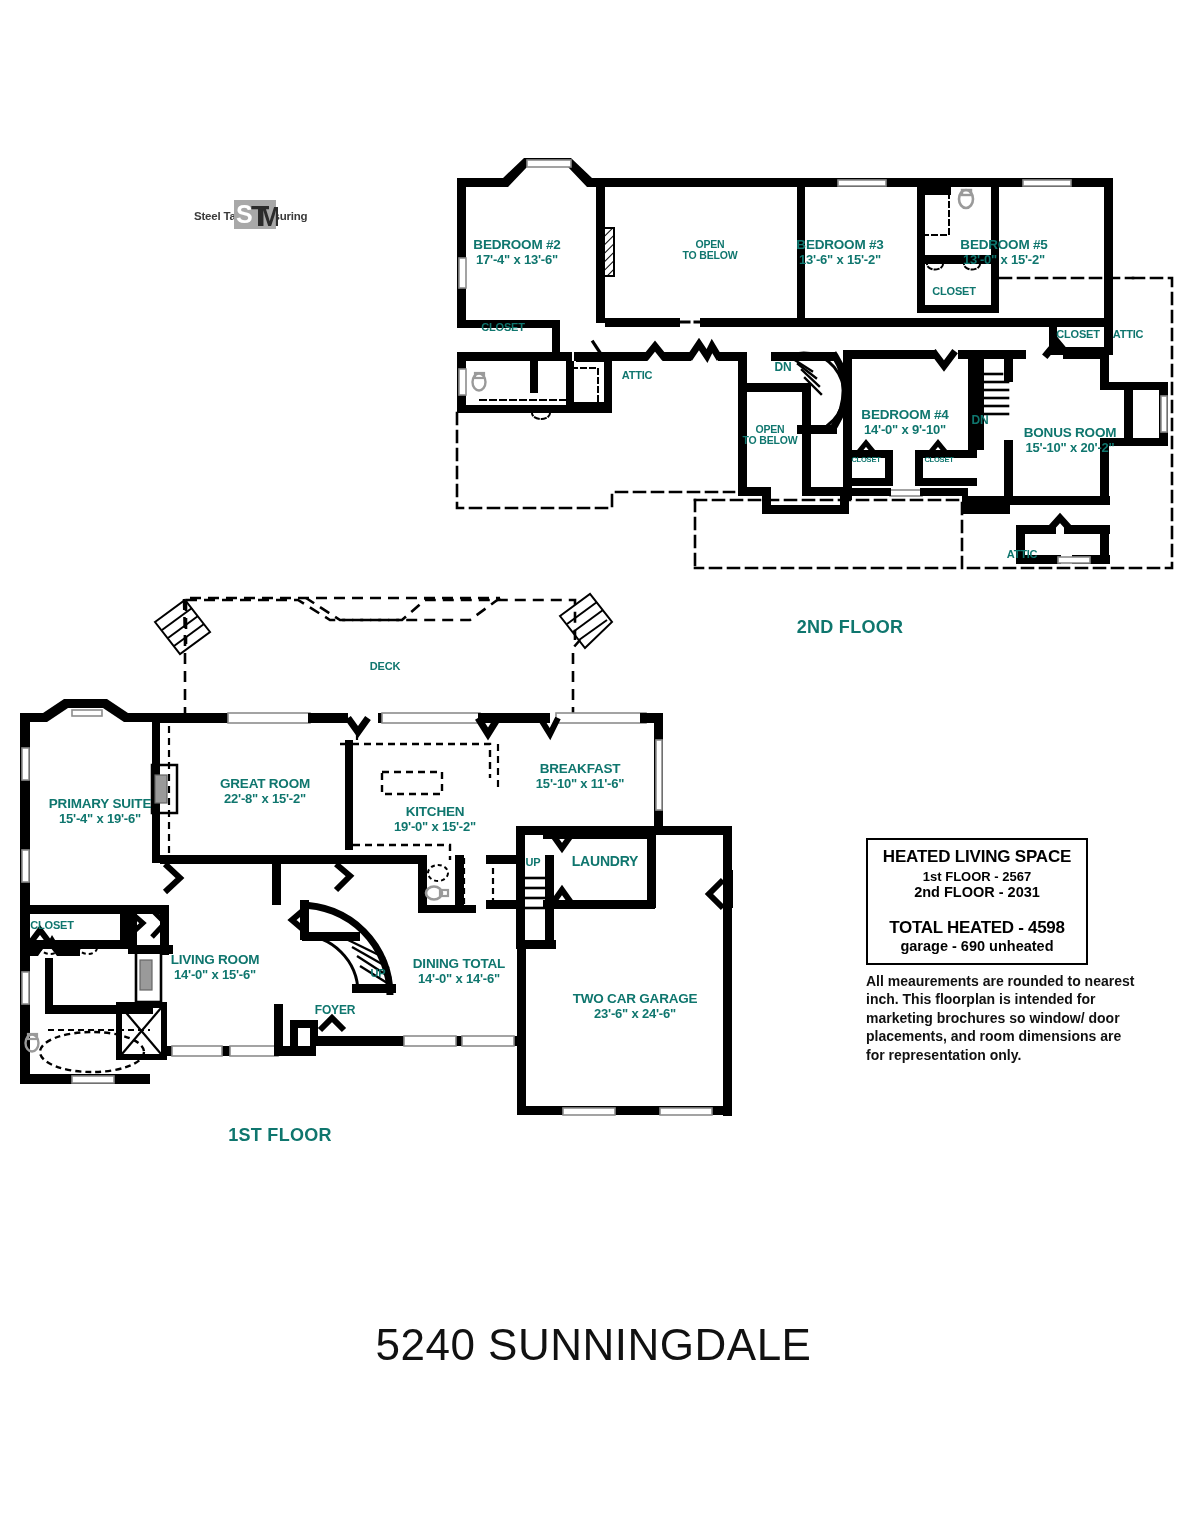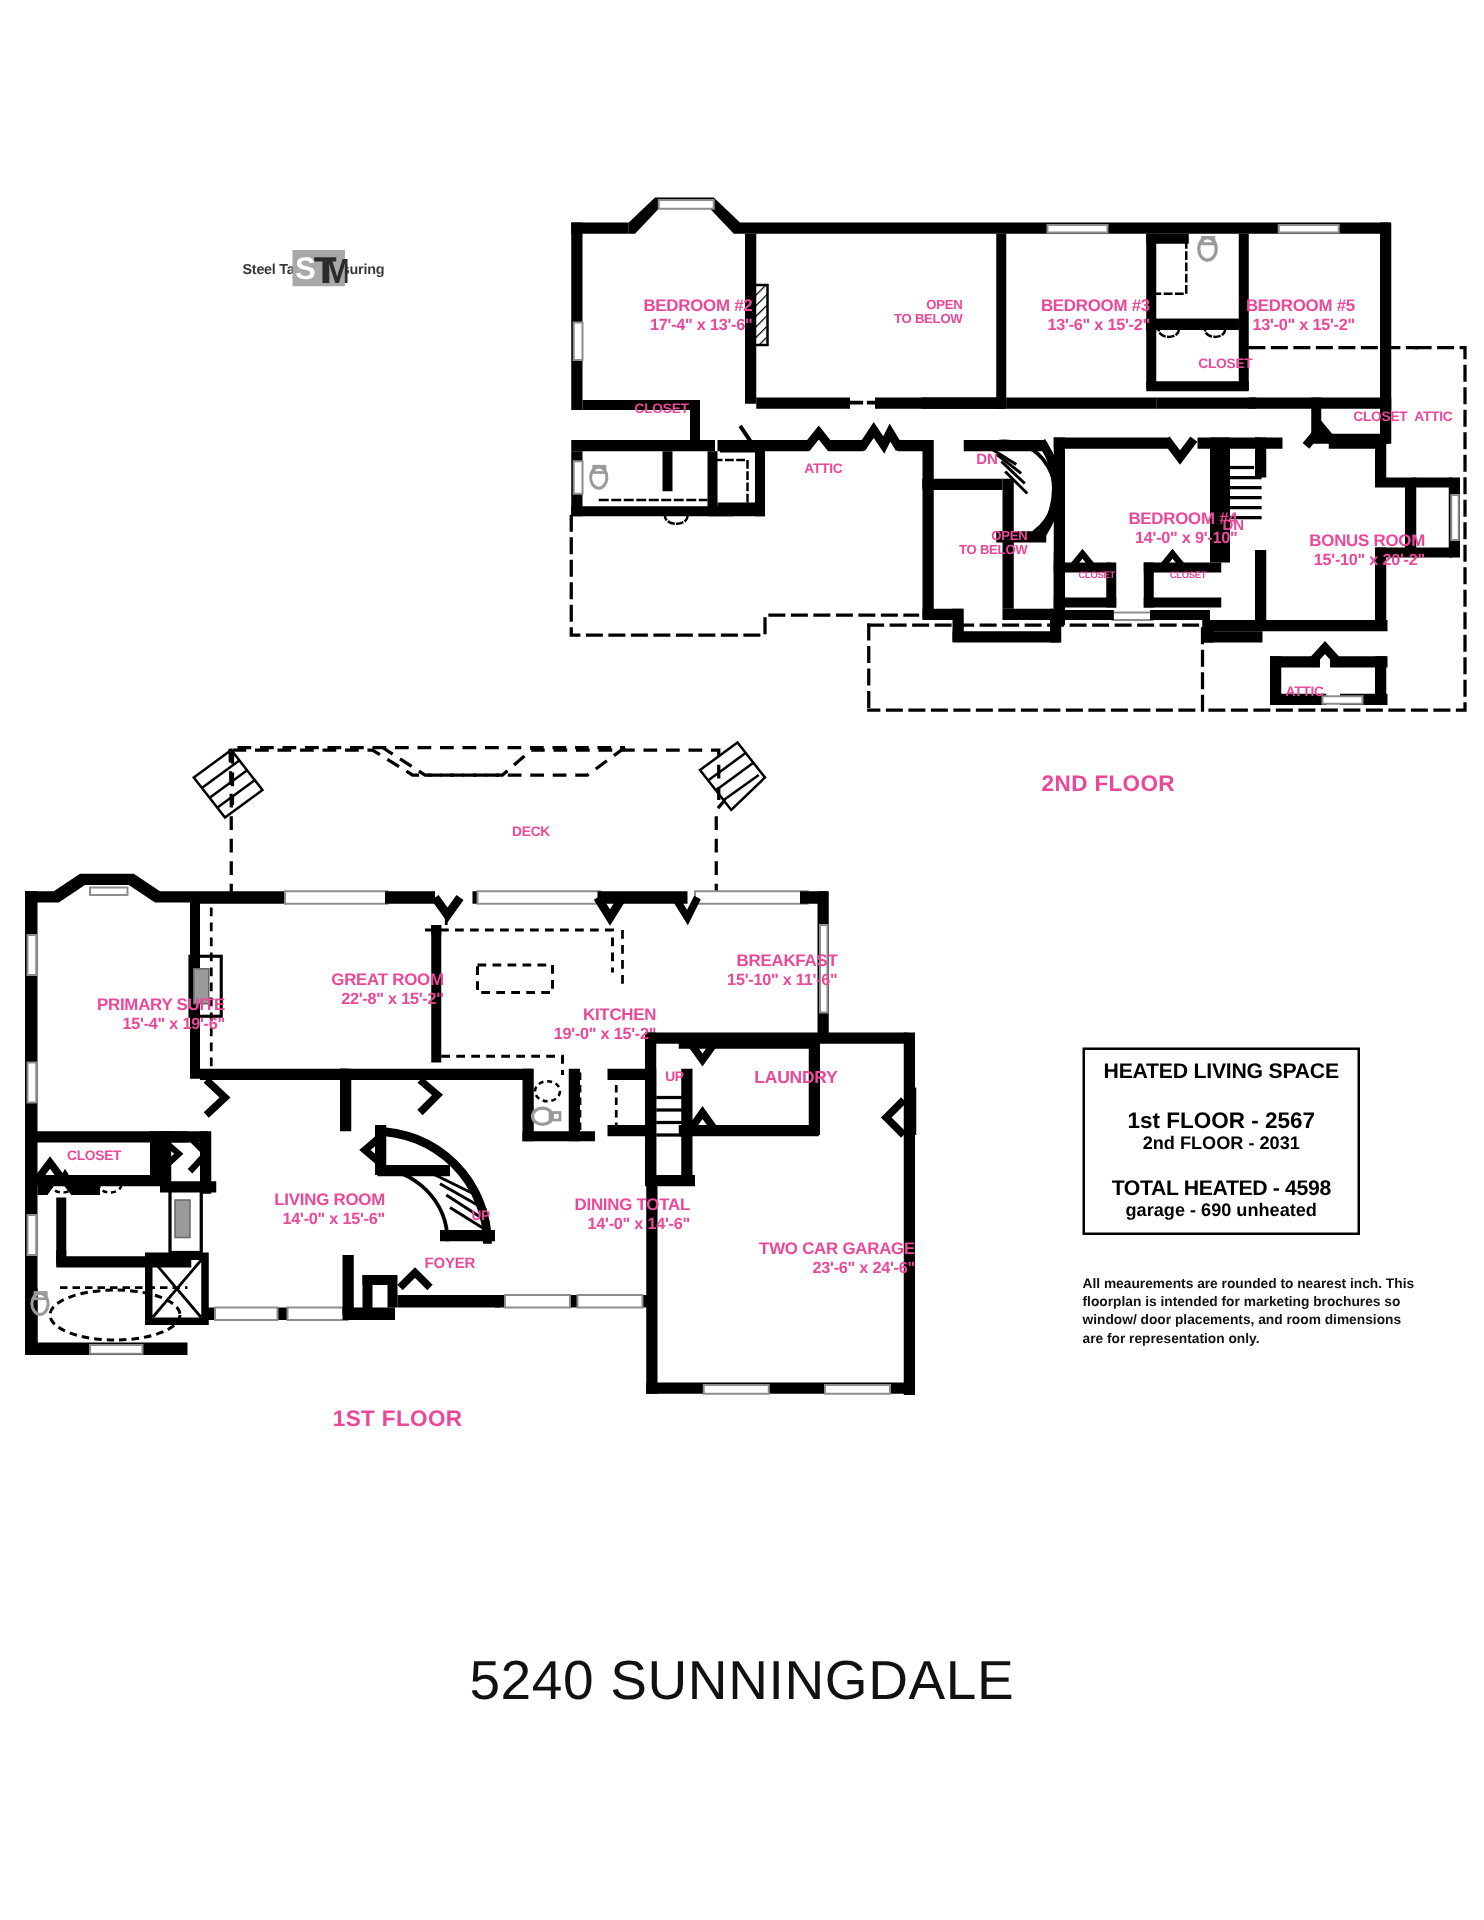--- a/index.html
+++ b/index.html
@@ -21,23 +21,23 @@
   svg.floorplan {
     position: absolute;
     left: 0;
     top: 0;
     width: 1187px;
     height: 1536px;
   }
   
   .lbl {
     position: absolute;
-    color: #ec4899;
+    color: #0f766e;
     font-weight: bold;
-    text-align: right;
+    text-align: center;
     line-height: 1.08;
     white-space: nowrap;
     letter-spacing: -0.2px;
   }
   .lbl .rname { display: block; }
   .lbl .rdim  { display: block; }
 
   .sz-room    { font-size: 13.5px; }
   .sz-room .rdim { font-size: 13px; }
   .sz-small   { font-size: 11px; }
@@ -53,35 +53,34 @@
     left: 866px;
     top: 838px;
     width: 222px;
     border: 2.4px solid #000;
     box-sizing: border-box;
     padding: 7px 6px 9px 6px;
     text-align: center;
     background: #fff;
   }
   #legend .l1 { font-size: 17px; font-weight: bold; letter-spacing: -0.2px; }
-  #legend .l2 { font-size: 18px; font-weight: bold; margin-top: 19px; }
+  #legend .l2 { font-size: 13px; font-weight: bold; margin-top: 2px; }
   #legend .l3 { font-size: 14.5px; font-weight: bold; }
   #legend .l4 { font-size: 17px; font-weight: bold; margin-top: 18px; letter-spacing: -0.3px;}
   #legend .l5 { font-size: 14.5px; font-weight: bold; }
 
   #disclaimer {
     position: absolute;
     left: 866px;
     top: 972px;
     width: 270px;
-    font-size: 11px;
+    font-size: 14px;
     font-weight: bold;
     line-height: 1.32;
     color: #111;
-    margin-top: 48px;
   }
 
   #title {
     position: absolute;
     left: 0;
     top: 1320px;
     width: 1187px;
     text-align: center;
     font-size: 44px;
     letter-spacing: 0.5px;

